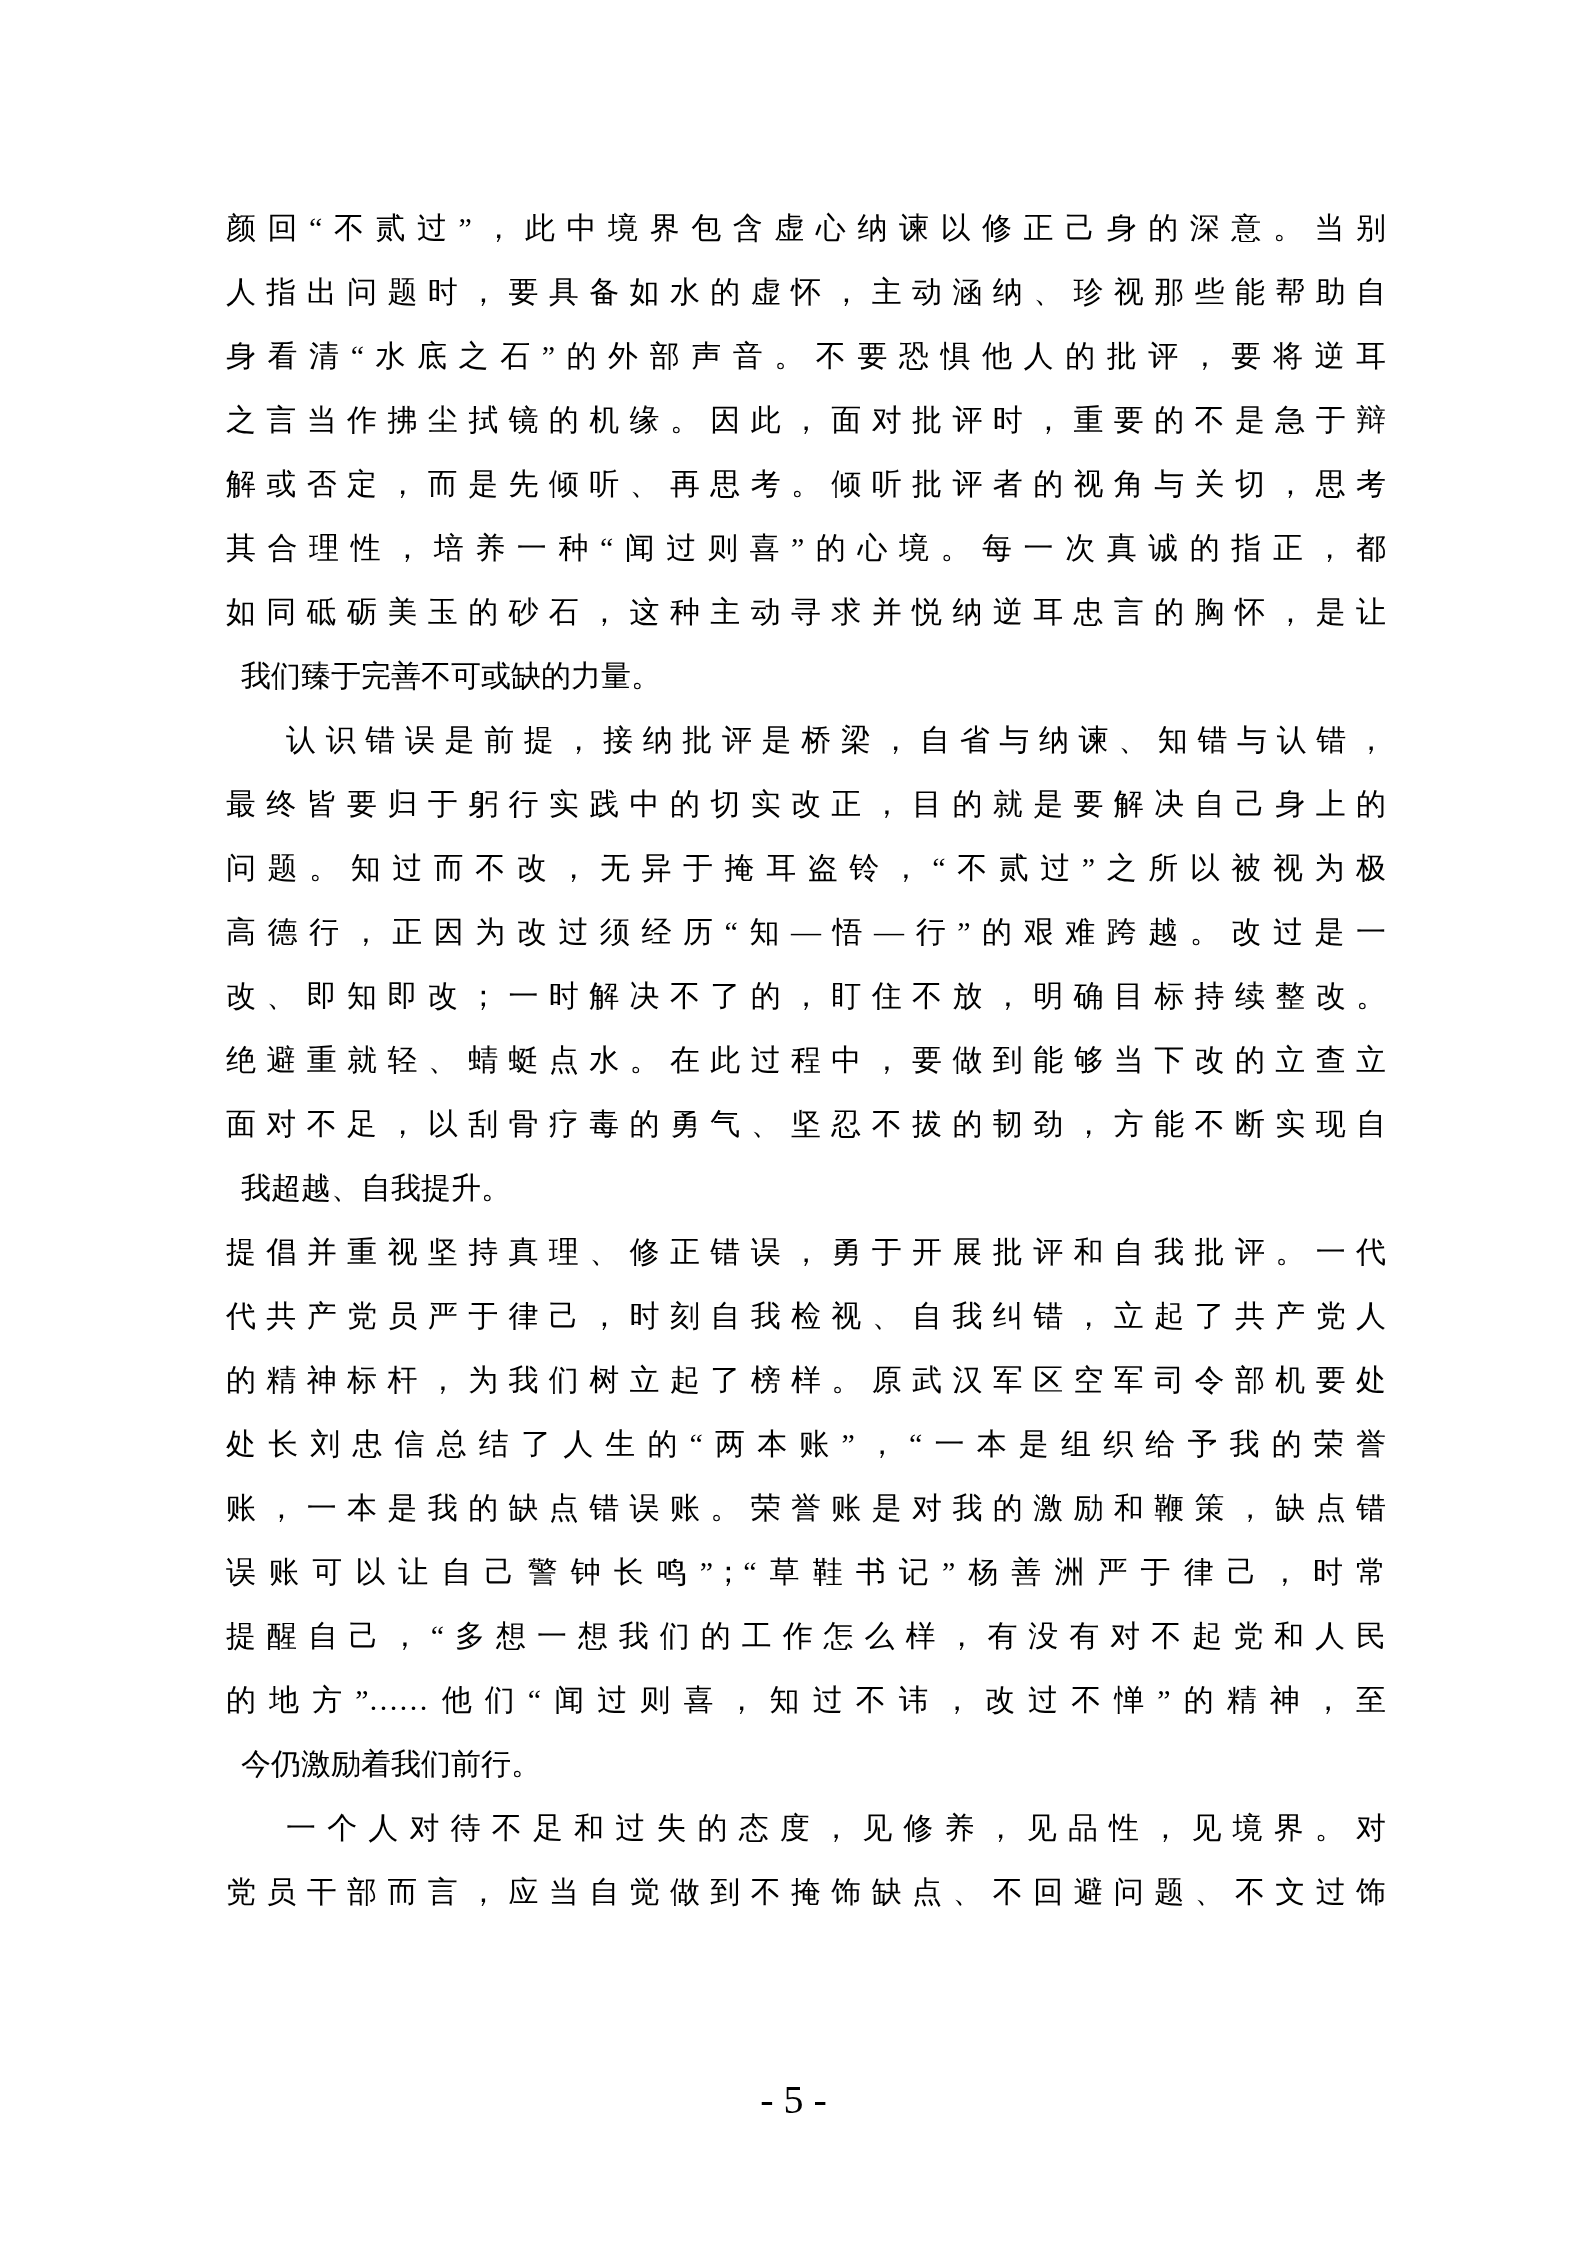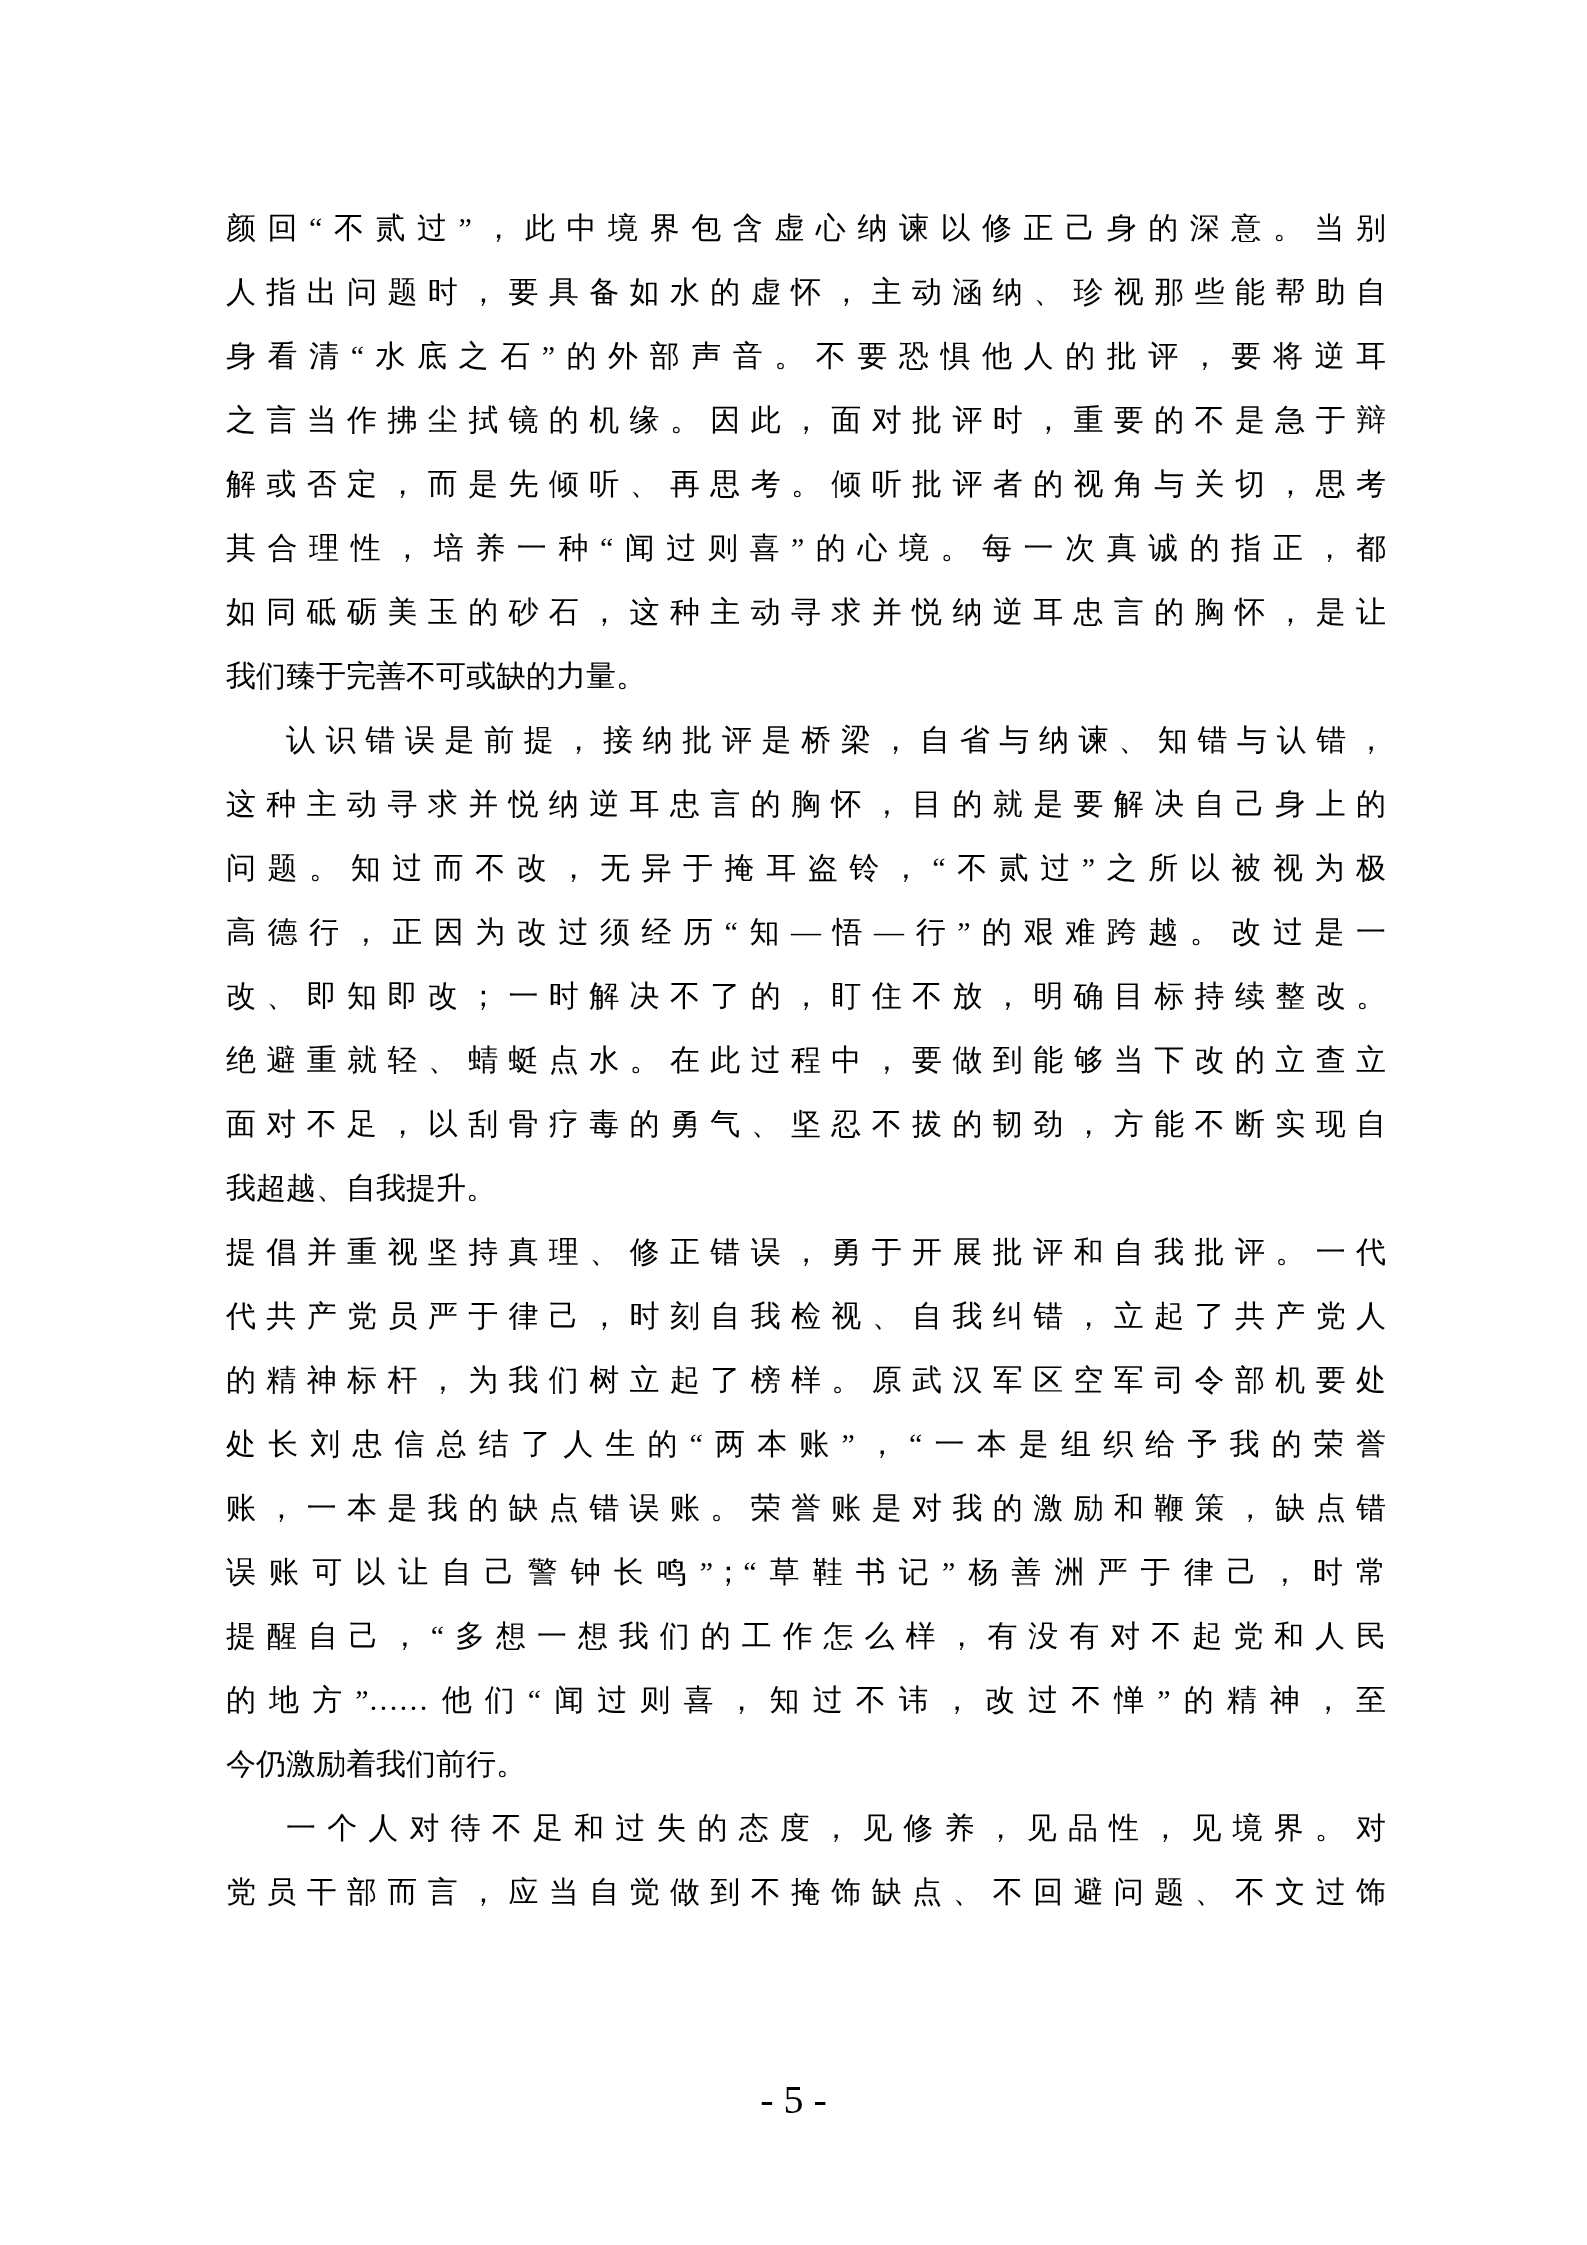--- a/index.html
+++ b/index.html
@@ -31,20 +31,21 @@
     line-height: 64px;
     text-align: justify;
     text-align-last: justify;
     letter-spacing: 0;
   }
   .line.indent {
     text-indent: 2em;
   }
   .line.para-end {
     text-align-last: left;
+    margin-left: 15px;
   }
   .page-footer {
     position: absolute;
     left: 0;
     top: 2078px;
     width: 100%;
     text-align: center;
     font-size: 40px;
     line-height: 44px;
     color: #000000;
@@ -63,21 +64,21 @@
       <div class="line">身看清“水底之石”的外部声音。不要恐惧他人的批评，要将逆耳</div>
       <div class="line">之言当作拂尘拭镜的机缘。因此，面对批评时，重要的不是急于辩</div>
       <div class="line">解或否定，而是先倾听、再思考。倾听批评者的视角与关切，思考</div>
       <div class="line">其合理性，培养一种“闻过则喜”的心境。每一次真诚的指正，都</div>
       <div class="line">如同砥砺美玉的砂石，这种主动寻求并悦纳逆耳忠言的胸怀，是让</div>
       <div class="line para-end">我们臻于完善不可或缺的力量。</div>
     </div>
 
     <div class="para">
       <div class="line indent">认识错误是前提，接纳批评是桥梁，自省与纳谏、知错与认错，</div>
-      <div class="line">这种主动寻求并悦纳逆耳忠言的胸怀，目的就是要解决自己身上的</div>
+      <div class="line">最终皆要归于躬行实践中的切实改正，目的就是要解决自己身上的</div>
       <div class="line">问题。知过而不改，无异于掩耳盗铃，“不贰过”之所以被视为极</div>
       <div class="line">高德行，正因为改过须经历“知—悟—行”的艰难跨越。改过是一</div>
       <div class="line">改、即知即改；一时解决不了的，盯住不放，明确目标持续整改。</div>
       <div class="line">绝避重就轻、蜻蜓点水。在此过程中，要做到能够当下改的立查立</div>
       <div class="line">面对不足，以刮骨疗毒的勇气、坚忍不拔的韧劲，方能不断实现自</div>
       <div class="line para-end">我超越、自我提升。</div>
     </div>
 
     <div class="para">
       <div class="line">提倡并重视坚持真理、修正错误，勇于开展批评和自我批评。一代</div>

